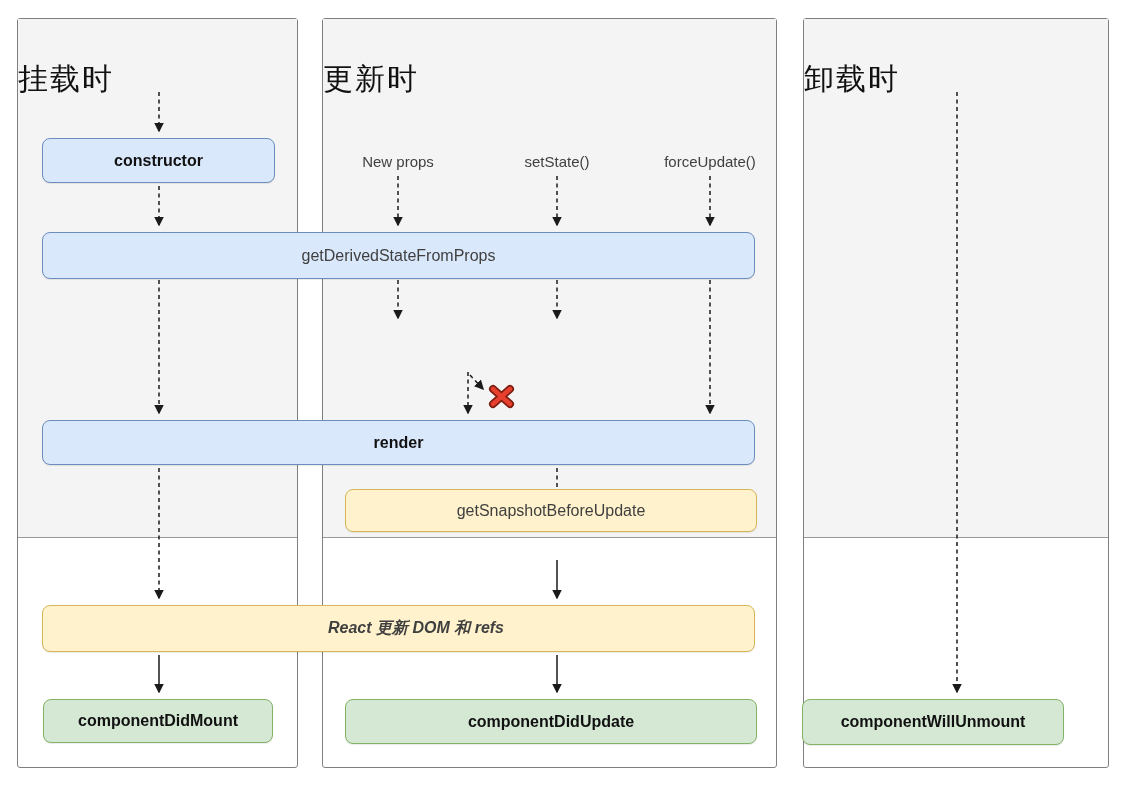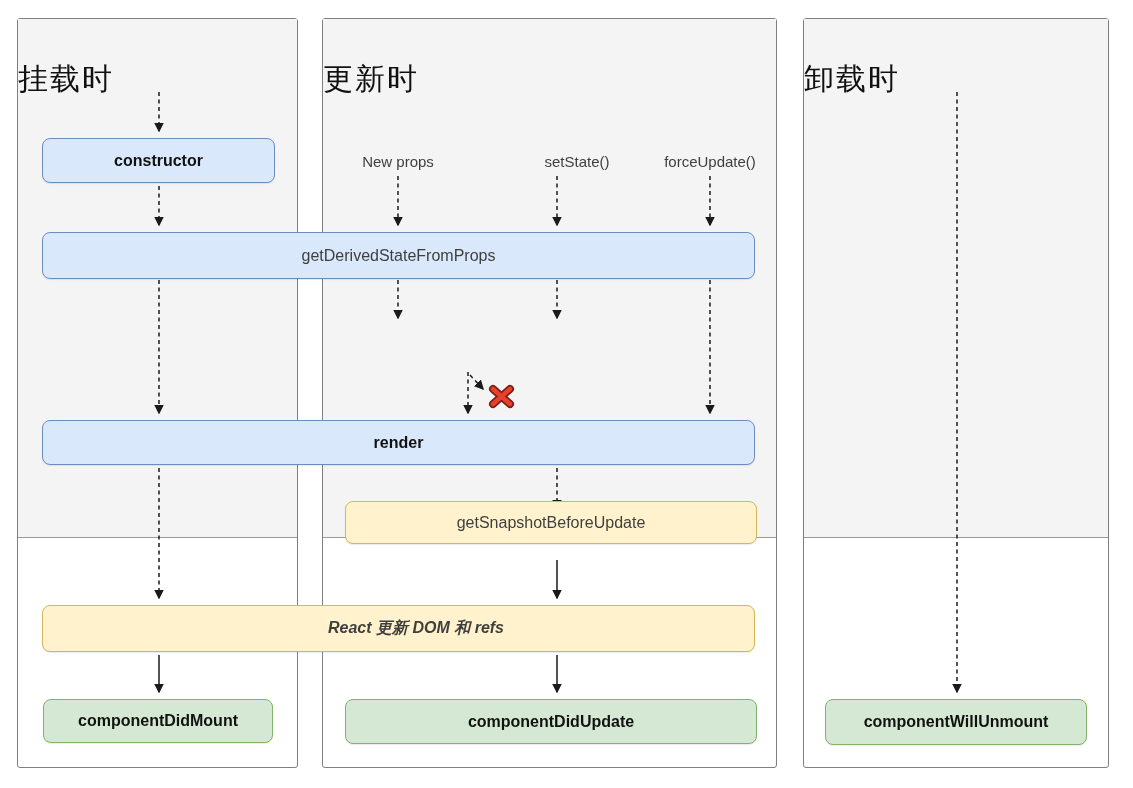--- a/index.html
+++ b/index.html
@@ -68,21 +68,21 @@
     <div class="phase-top"></div>
     <div class="col-header">更新时</div>
   </div>
 
   <div class="panel" style="left:803px;width:306px;">
     <div class="phase-top"></div>
     <div class="col-header">卸载时</div>
   </div>
 
   <span class="trigger italic" style="left:328px;">New props</span>
-  <span class="trigger" style="left:507px;">setState()</span>
+  <span class="trigger" style="left:487px;">setState()</span>
   <span class="trigger" style="left:640px;">forceUpdate()</span>
 
   <svg id="arrows">
     <defs>
       <marker id="ah" viewBox="0 0 10 10" refX="8.5" refY="5" markerWidth="6.5" markerHeight="6.5" orient="auto-start-reverse">
         <path d="M0,0 L10,5 L0,10 z" fill="#1a1a1a"></path>
       </marker>
     </defs>
     <line class="dashed" x1="159" y1="92" x2="159" y2="131" marker-end="url(#ah)"></line>
     <line class="dashed" x1="159" y1="186" x2="159" y2="225" marker-end="url(#ah)"></line>
@@ -108,23 +108,23 @@
     </g>
   </svg>
 
   <div class="node blue bold" style="left:42px;top:138px;width:233px;height:45px;">constructor</div>
 
   <div class="node blue reg" style="left:42px;top:232px;width:713px;height:47px;">getDerivedStateFromProps</div>
 
 
   <div class="node blue bold" style="left:42px;top:420px;width:713px;height:45px;text-align:center;">render</div>
 
-  <div class="node yellow reg" style="left:345px;top:501px;width:412px;height:43px;">getSnapshotBeforeUpdate</div>
+  <div class="node yellow reg" style="left:345px;top:489px;width:412px;height:43px;">getSnapshotBeforeUpdate</div>
 
   <div class="node yellow italic" style="left:42px;top:605px;width:713px;height:47px;">React 更新 DOM 和 refs</div>
 
   <div class="node green bold" style="left:43px;top:699px;width:230px;height:44px;">componentDidMount</div>
 
   <div class="node green bold" style="left:345px;top:699px;width:412px;height:45px;">componentDidUpdate</div>
 
-  <div class="node green bold" style="left:825px;top:699px;width:262px;height:46px;">componentWillUnmount</div>
+  <div class="node green bold" style="left:802px;top:699px;width:262px;height:46px;">componentWillUnmount</div>
 
 </div>
 
 </body></html>

